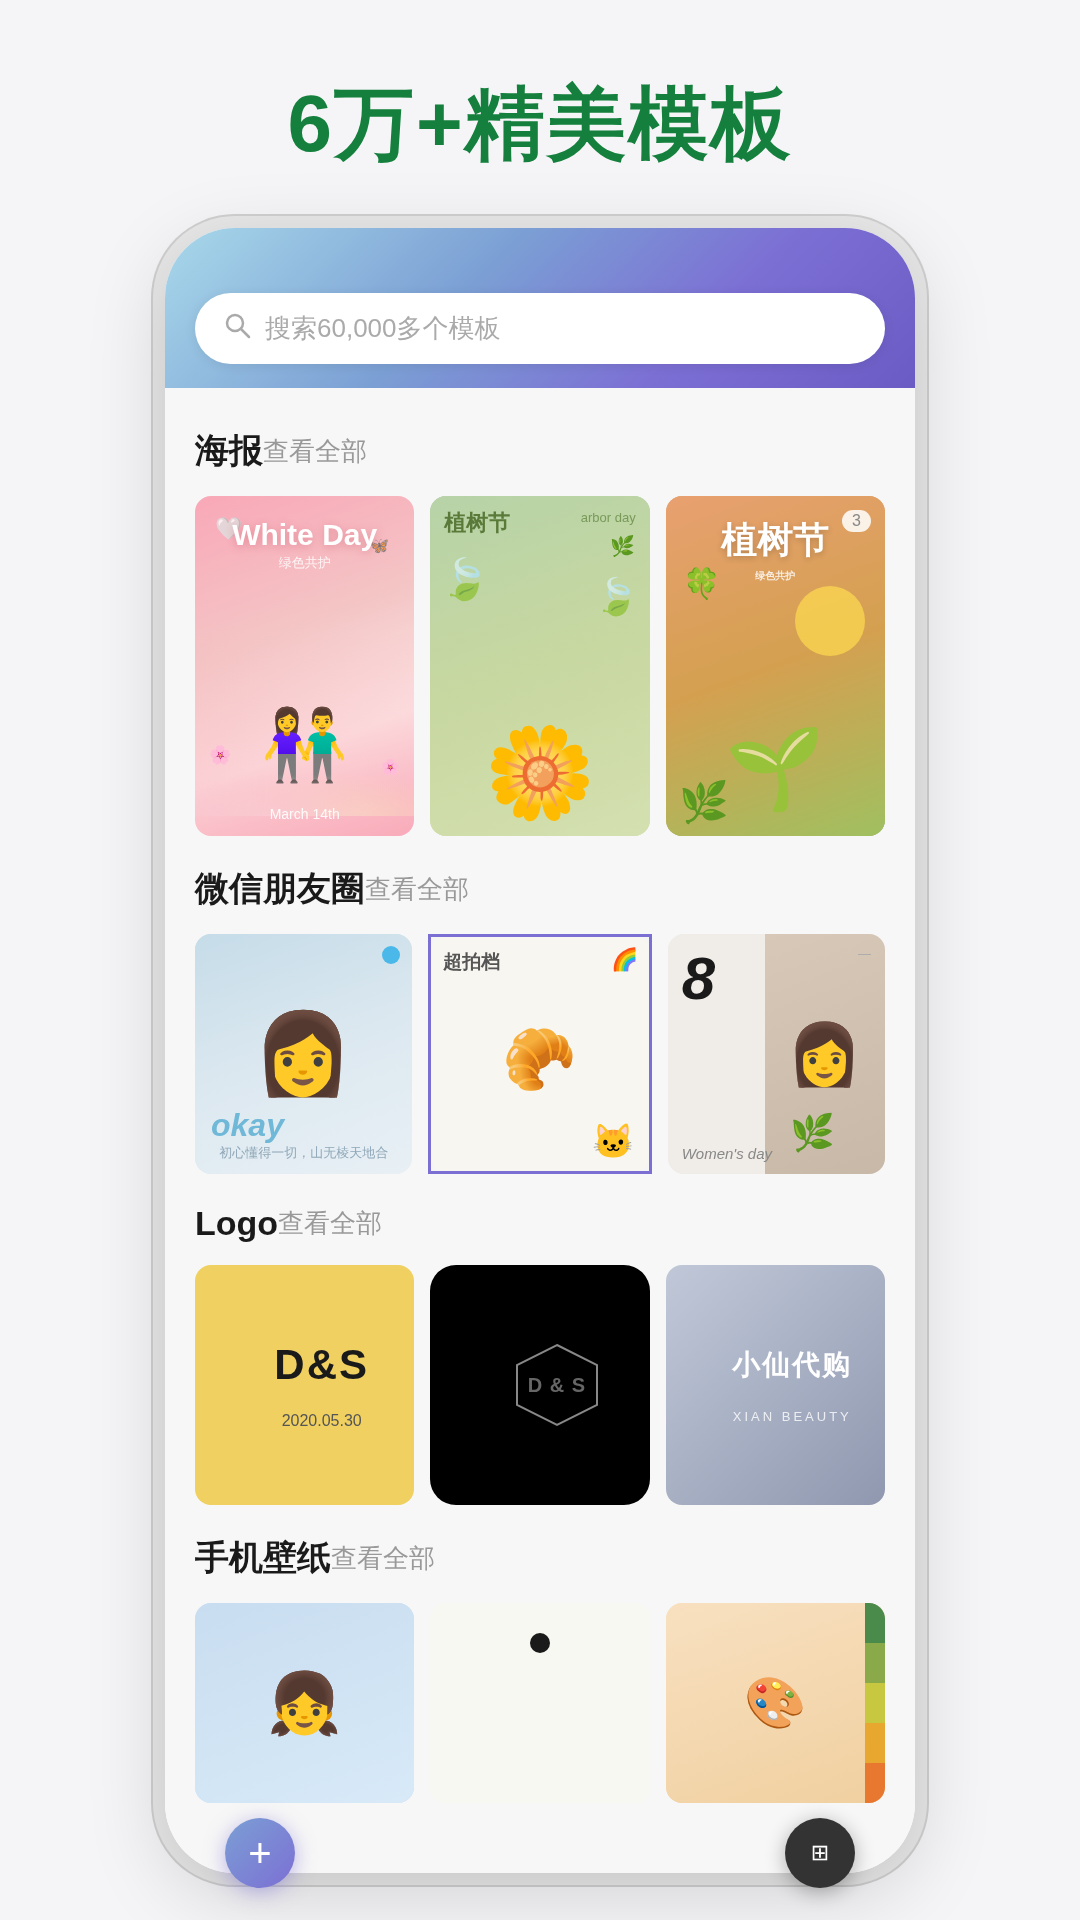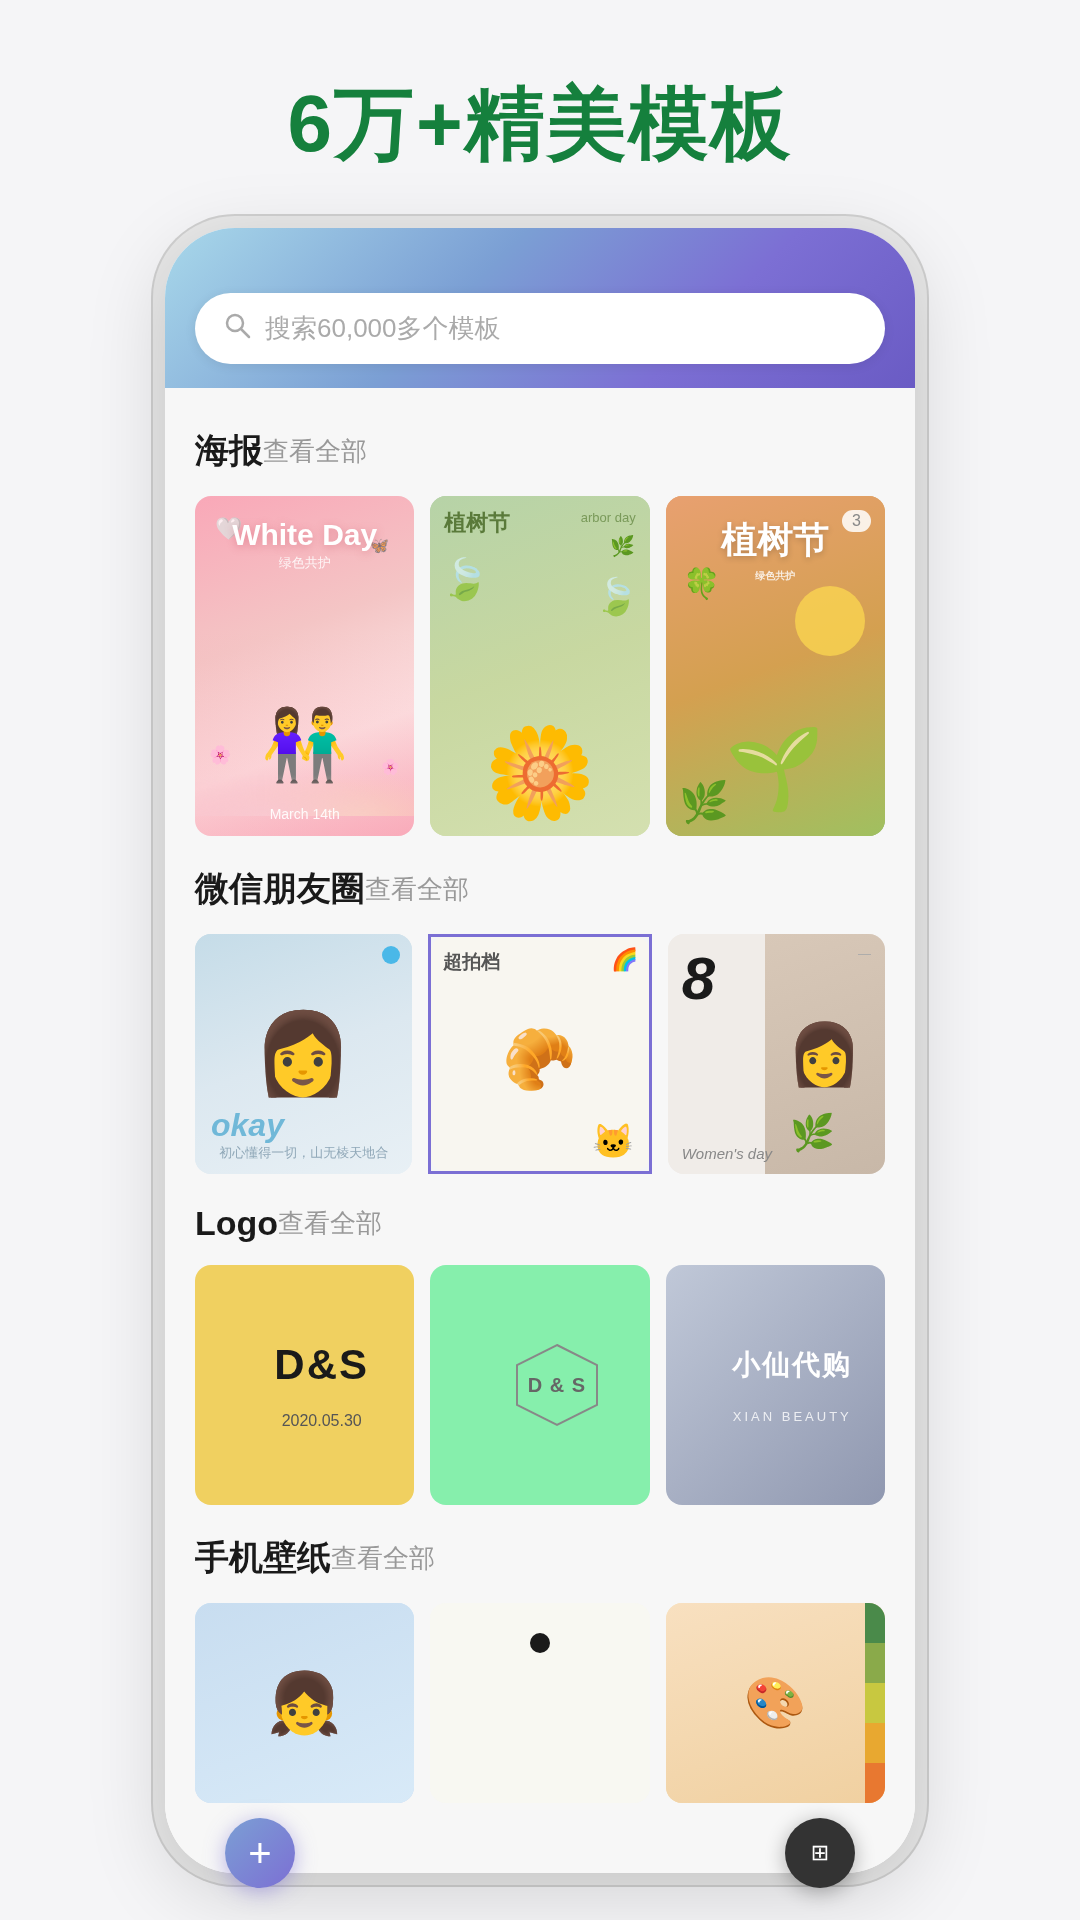--- a/index.html
+++ b/index.html
@@ -213,21 +213,22 @@
       background: #f0ece8;
       position: relative;
     }
 
     
     .card-logo-1 {
       background: #f0d060;
     }
 
     .card-logo-2 {
-      background: #86efac;
+      background: #000000;
+      border-radius: 26px;
     }
 
     .card-logo-3 {
       background: linear-gradient(135deg, #c0c8d8 0%, #9098b0 100%);
     }
 
     .logo-content {
       display: flex;
       flex-direction: column;
       align-items: center;

